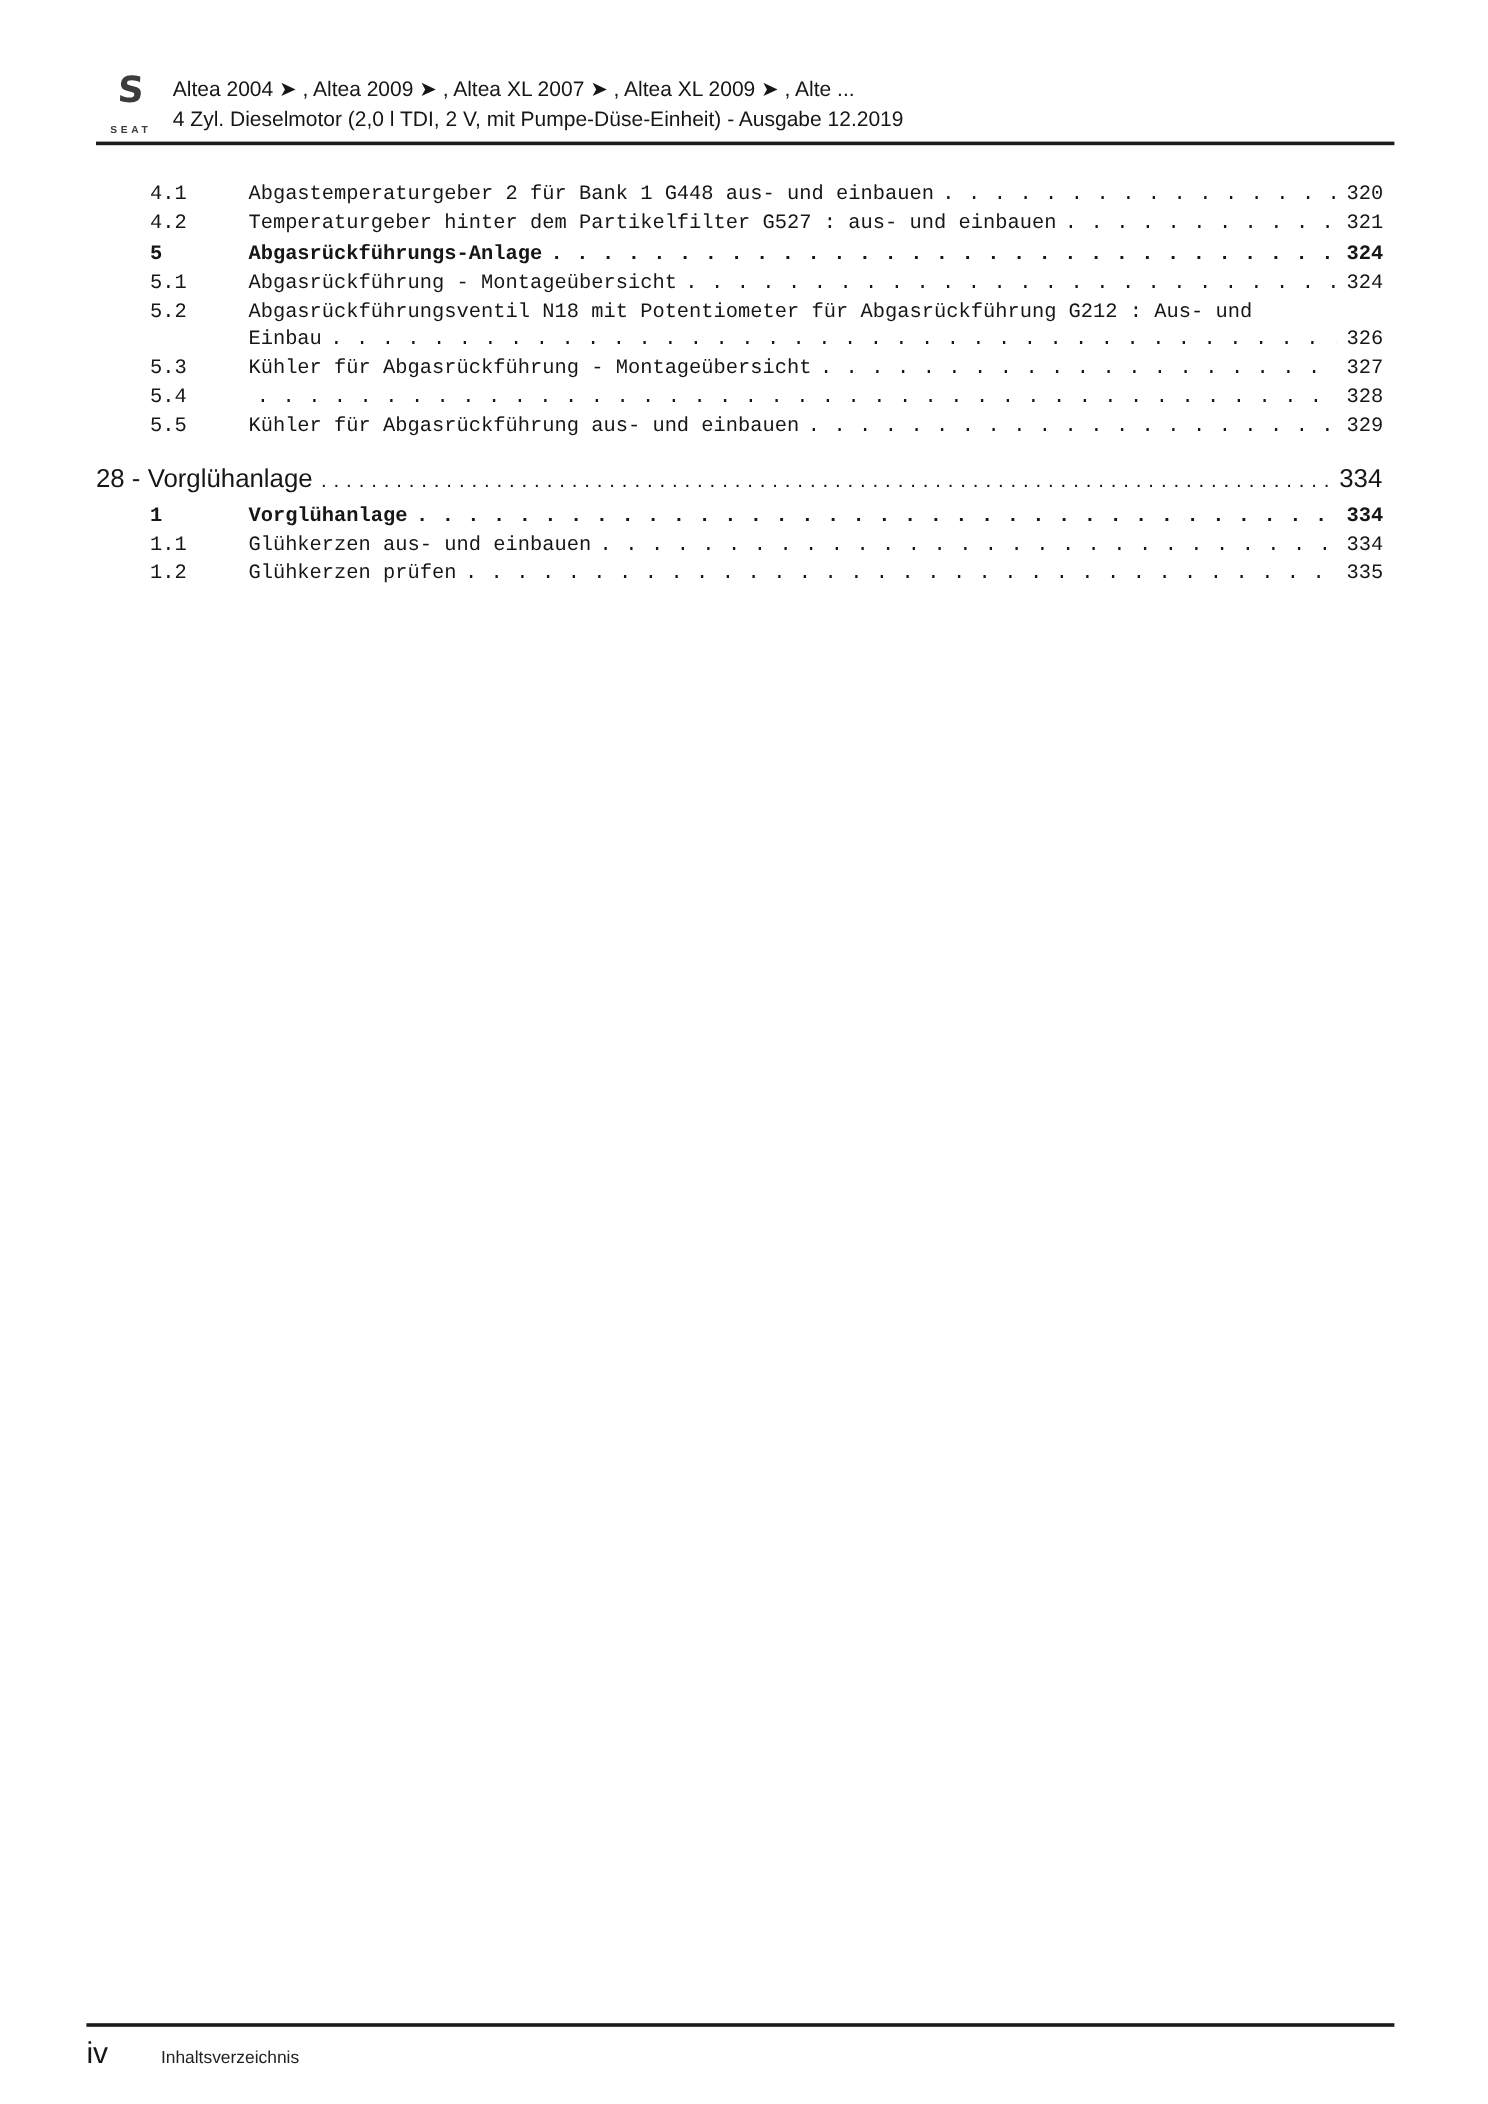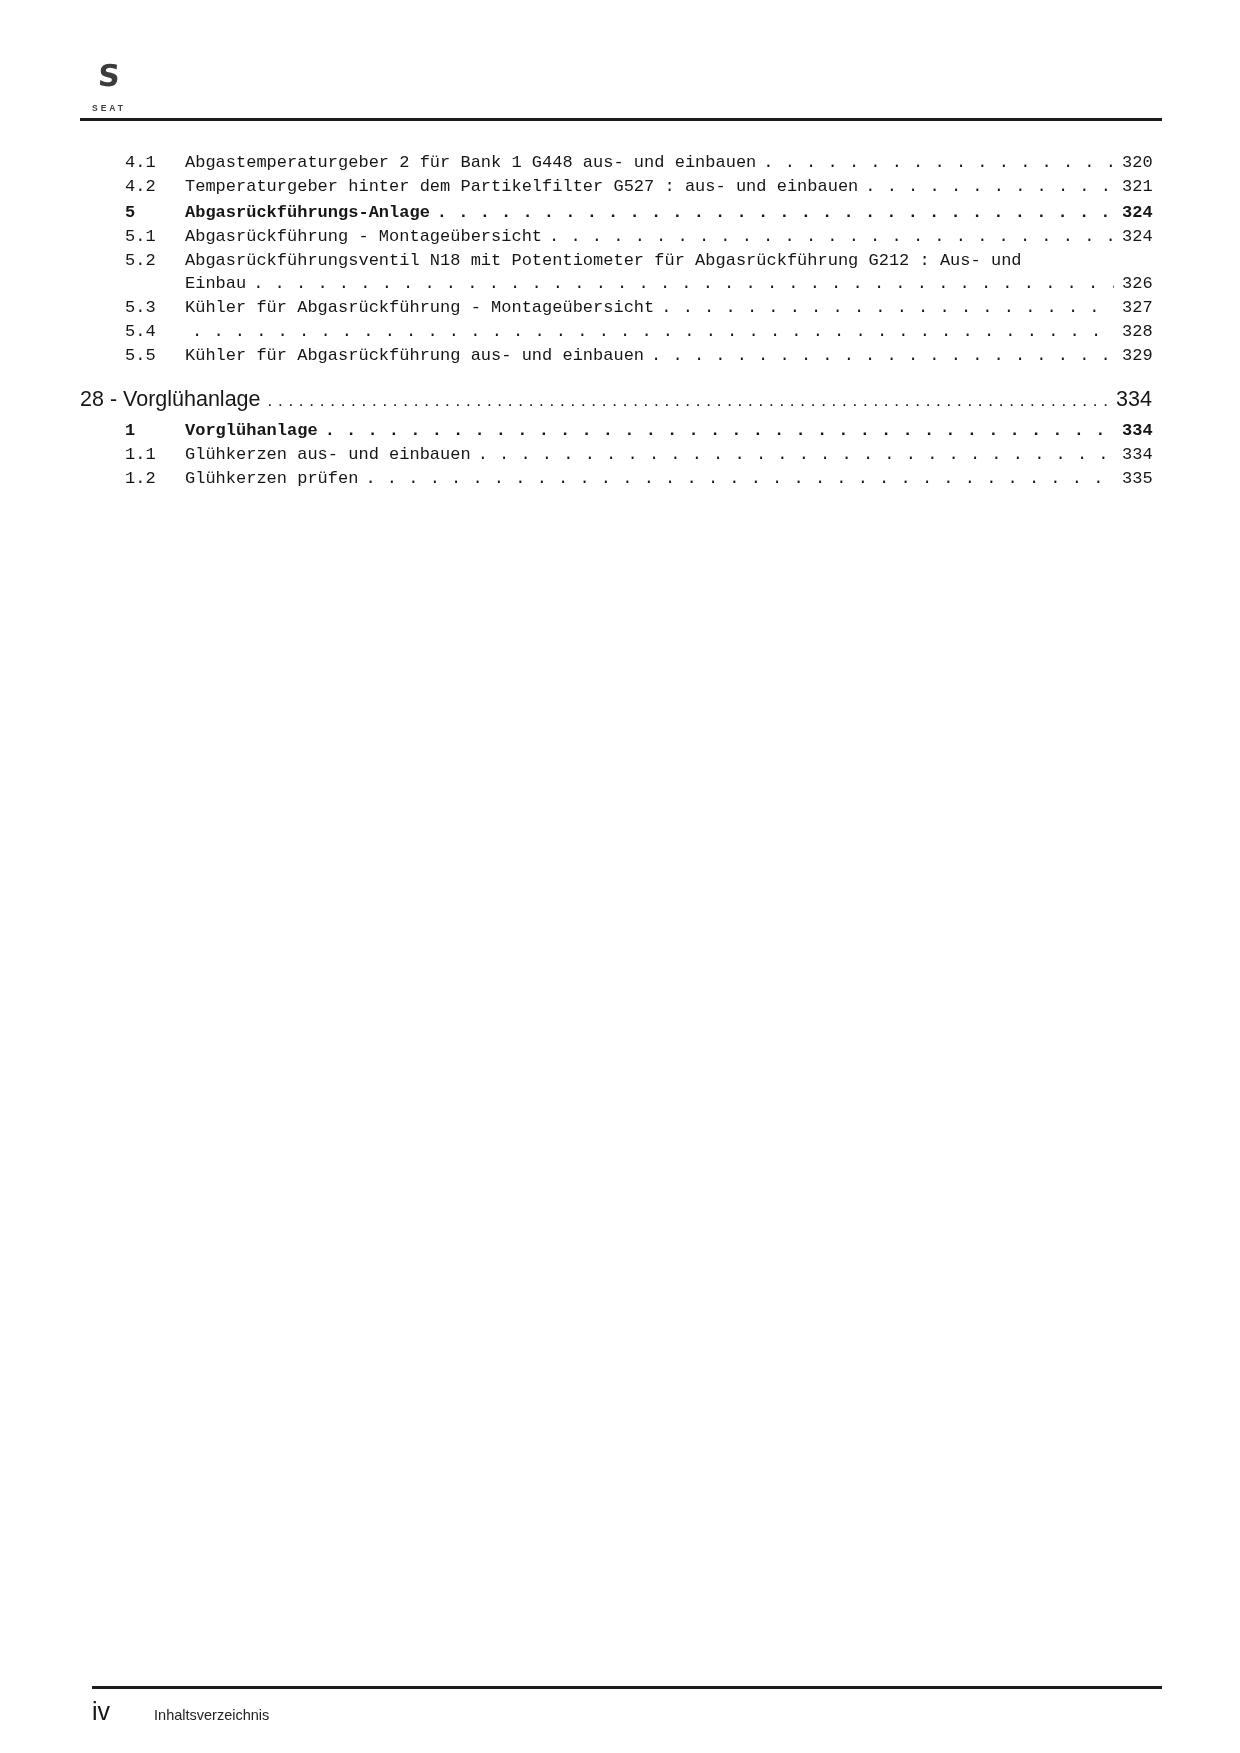--- a/index.html
+++ b/index.html
@@ -27,55 +27,59 @@
     color: #3c3c3c; margin-top: 15px;
   }
   .header-text { margin-left: 6px; font-size: 17.5px; line-height: 25px; }
   .rule { height: 3px; background: #1c1c1c; margin-top: 5px; }
 
   
   .toc { margin-top: 30px; font-size: 17px; line-height: 23px; }
   .toc-row { display: flex; padding-left: 45px; margin-bottom: 1px; font-family: Liberation Mono, monospace; }
   .toc-row.bold { font-weight: bold; margin-top: 3px; }
   .num { width: 60px; flex: none; }
-  .entry-body { flex: 1; min-width: 0; }
+  .entry-body { flex: 1; min-width: 0; margin-left: 22px; }
   .line { display: block; white-space: nowrap; }
   .lastline { display: flex; align-items: baseline; }
   .title { white-space: nowrap; }
   .dots {
     flex: 1; min-width: 0; overflow: hidden; white-space: nowrap;
     margin: 0 8px 0 7px; letter-spacing: 0.5px;
   }
   .page-num { width: 40px; flex: none; text-align: left; }
 
   .chapter-row {
     display: flex; align-items: baseline;
     font-size: 21.5px; line-height: 27px;
     margin-top: 19px; margin-bottom: 5px;
   }
   .chapter-row .dots { font-size: 17px; }
   .chapter-row .page-num { width: 46px; font-size: 21.5px; }
 
   
-  .footer { position: absolute; left: 92px; right: 78px; top: 1686px; }
+  .footer { position: absolute; left: 72px; right: 78px; top: 1686px; }
   .footer-rule { height: 3px; background: #1c1c1c; }
   .footer-text { display: flex; align-items: baseline; margin-top: 10px; }
   .footer-page { font-size: 25px; line-height: 1; margin-right: 16px; }
   .footer-label { font-size: 14.5px; color: #222; margin-left: 28px; }
 </style>
 </head>
 <body>
 
 <div class="sheet">
 
   <div class="header">
     <div class="logo">
       <div class="logo-s">S</div>
       <div class="logo-brand">SEAT</div>
     </div>
+    <div class="header-text">
+      <div>Altea 2004 ➤ , Altea 2009 ➤ , Altea XL 2007 ➤ , Altea XL 2009 ➤ , Alte ...</div>
+      <div>4 Zyl. Dieselmotor (2,0 l TDI, 2 V, mit Pumpe-Düse-Einheit) - Ausgabe 12.2019</div>
+    </div>
   </div>
 
   <div class="rule"></div>
 
   <div class="toc">
       <div class="toc-row">
         <span class="num">4.1</span>
         <span class="entry-body">
           <span class="lastline">
             <span class="title">Abgastemperaturgeber 2 für Bank 1 G448 aus- und einbauen</span>

